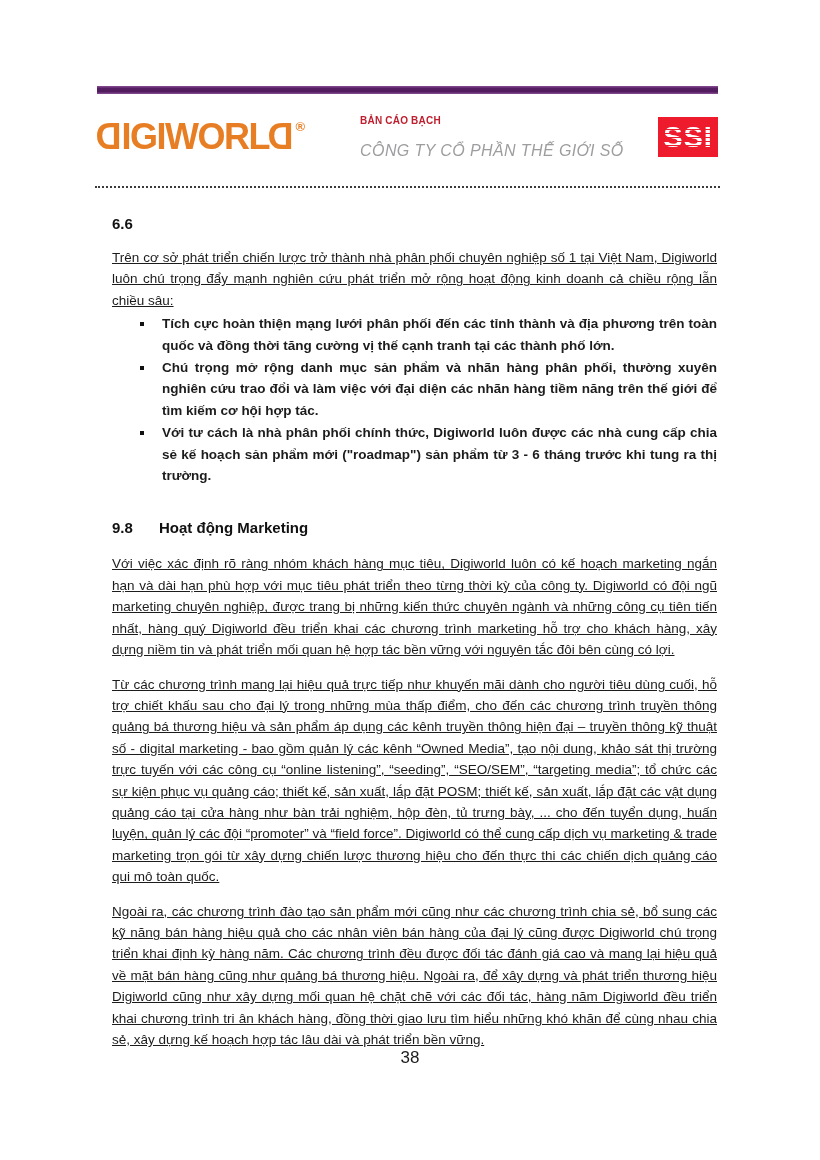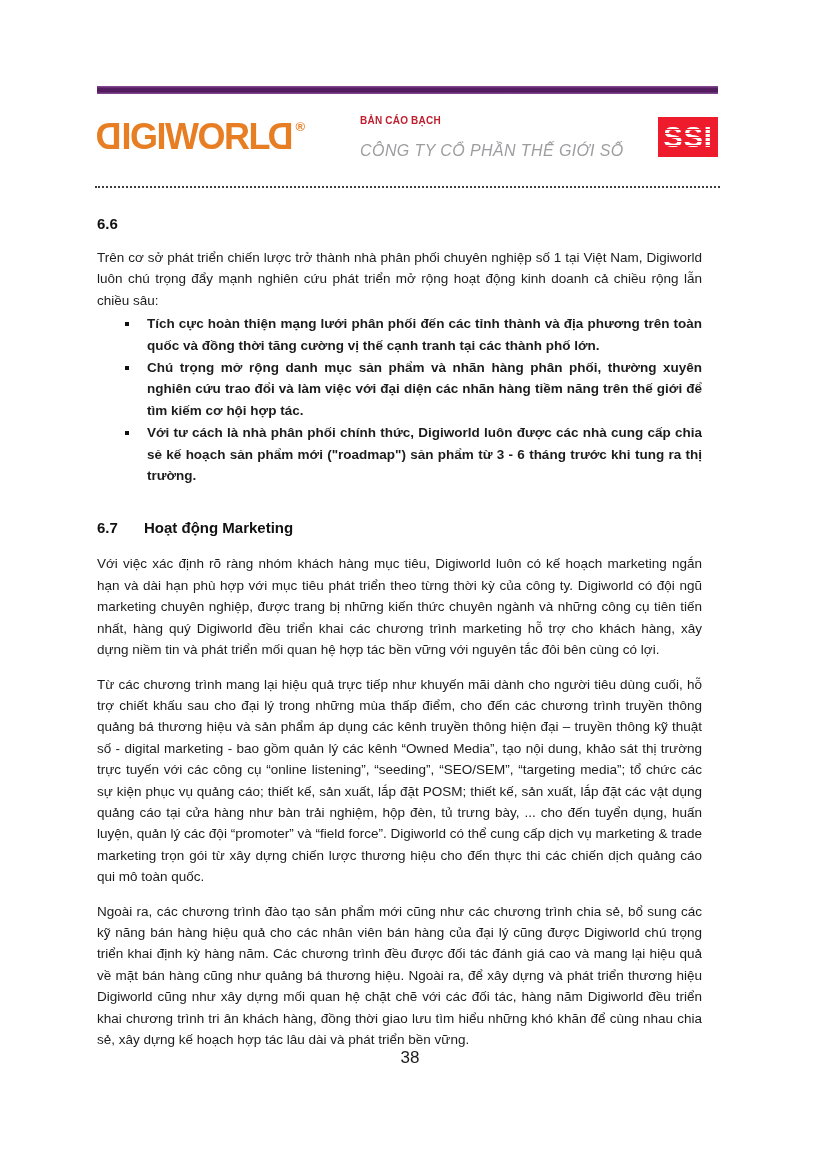--- a/index.html
+++ b/index.html
@@ -38,27 +38,27 @@
   .ssi-text::after {
     content:""; position:absolute; left:-2px; right:-2px; top:3px; bottom:2px;
     background:repeating-linear-gradient(to bottom, transparent 0 3px, #ee1b2d 3px 4px);
   }
   .dotted-divider {
     position:absolute; left:95px; top:186px; width:625px; height:0;
     border-top:2px dotted #3c3c3c;
   }
 
   
-  .doc-body { position:absolute; left:97px; top:214px; width:605px; }
+  .doc-body { position:absolute; left:112px; top:214px; width:605px; }
   .sec-heading { display:flex; font-weight:bold; font-size:15px; color:#111; line-height:20px; }
   .sec-num { width:47px; flex:none; }
   .sec-title { white-space:pre-wrap; }
   .indent { margin-left:47px; }
   .body-text {
-    margin:0; text-align:justify; font-size:13.5px; line-height:21.4px; color:#1c1c1c;
+    margin:0; text-align:justify; font-size:13.5px; line-height:21.4px; color:#1c1c1c;text-decoration:underline;
   }
   .sec-66 .sec-heading { margin-bottom:13px; }
   .bullet-list { margin:2px 0 0 0; padding:0; list-style:none; }
   .bullet-item { display:flex; margin-top:1px;font-weight:bold; }
   .bullet-marker { flex:none; width:4px; height:4px; background:#111; margin:9px 0 0 28px; }
   .bullet-text { flex:1; margin-left:18px; text-align:justify; font-size:13.5px; line-height:21.4px; }
   .sec-67 { margin-top:32px; }
   .sec-67 .sec-heading { margin-bottom:15px; }
   .sec-67 .body-text { margin-bottom:13px; }
 
@@ -106,21 +106,21 @@
         </li>
         <li class="bullet-item">
           <span class="bullet-marker"></span>
           <span class="bullet-text">Với tư cách là nhà phân phối chính thức, Digiworld luôn được các nhà cung cấp chia sẻ kế hoạch sản phẩm mới ("roadmap") sản phẩm từ 3 - 6 tháng trước khi tung ra thị trường.</span>
         </li>
       </ul>
     </section>
 
     <section class="sec-67">
       <div class="sec-heading">
-        <span class="sec-num">6.7</span>
+        <span class="sec-num">9.8</span>
         <span class="sec-title">Hoạt động Marketing</span>
       </div>
       <p class="body-text indent">Với việc xác định rõ ràng nhóm khách hàng mục tiêu, Digiworld luôn có kế hoạch marketing ngắn hạn và dài hạn phù hợp với mục tiêu phát triển theo từng thời kỳ của công ty. Digiworld có đội ngũ marketing chuyên nghiệp, được trang bị những kiến thức chuyên ngành và những công cụ tiên tiến nhất, hàng quý Digiworld đều triển khai các chương trình marketing hỗ trợ cho khách hàng, xây dựng niềm tin và phát triển mối quan hệ hợp tác bền vững với nguyên tắc đôi bên cùng có lợi.</p>
       <p class="body-text indent">Từ các chương trình mang lại hiệu quả trực tiếp như khuyến mãi dành cho người tiêu dùng cuối, hỗ trợ chiết khấu sau cho đại lý trong những mùa thấp điểm, cho đến các chương trình truyền thông quảng bá thương hiệu và sản phẩm áp dụng các kênh truyền thông hiện đại – truyền thông kỹ thuật số - digital marketing - bao gồm quản lý các kênh “Owned Media”, tạo nội dung, khảo sát thị trường trực tuyến với các công cụ “online listening”, “seeding”, “SEO/SEM”, “targeting media”; tổ chức các sự kiện phục vụ quảng cáo; thiết kế, sản xuất, lắp đặt POSM; thiết kế, sản xuất, lắp đặt các vật dụng quảng cáo tại cửa hàng như bàn trải nghiệm, hộp đèn, tủ trưng bày, ... cho đến tuyển dụng, huấn luyện, quản lý các đội “promoter” và “field force”. Digiworld có thể cung cấp dịch vụ marketing &amp; trade marketing trọn gói từ xây dựng chiến lược thương hiệu cho đến thực thi các chiến dịch quảng cáo qui mô toàn quốc.</p>
       <p class="body-text indent">Ngoài ra, các chương trình đào tạo sản phẩm mới cũng như các chương trình chia sẻ, bổ sung các kỹ năng bán hàng hiệu quả cho các nhân viên bán hàng của đại lý cũng được Digiworld chú trọng triển khai định kỳ hàng năm. Các chương trình đều được đối tác đánh giá cao và mang lại hiệu quả về mặt bán hàng cũng như quảng bá thương hiệu. Ngoài ra, để xây dựng và phát triển thương hiệu Digiworld cũng như xây dựng mối quan hệ chặt chẽ với các đối tác, hàng năm Digiworld đều triển khai chương trình tri ân khách hàng, đồng thời giao lưu tìm hiểu những khó khăn để cùng nhau chia sẻ, xây dựng kế hoạch hợp tác lâu dài và phát triển bền vững.</p>
     </section>
 
   </main>
 
   <footer class="page-footer">

